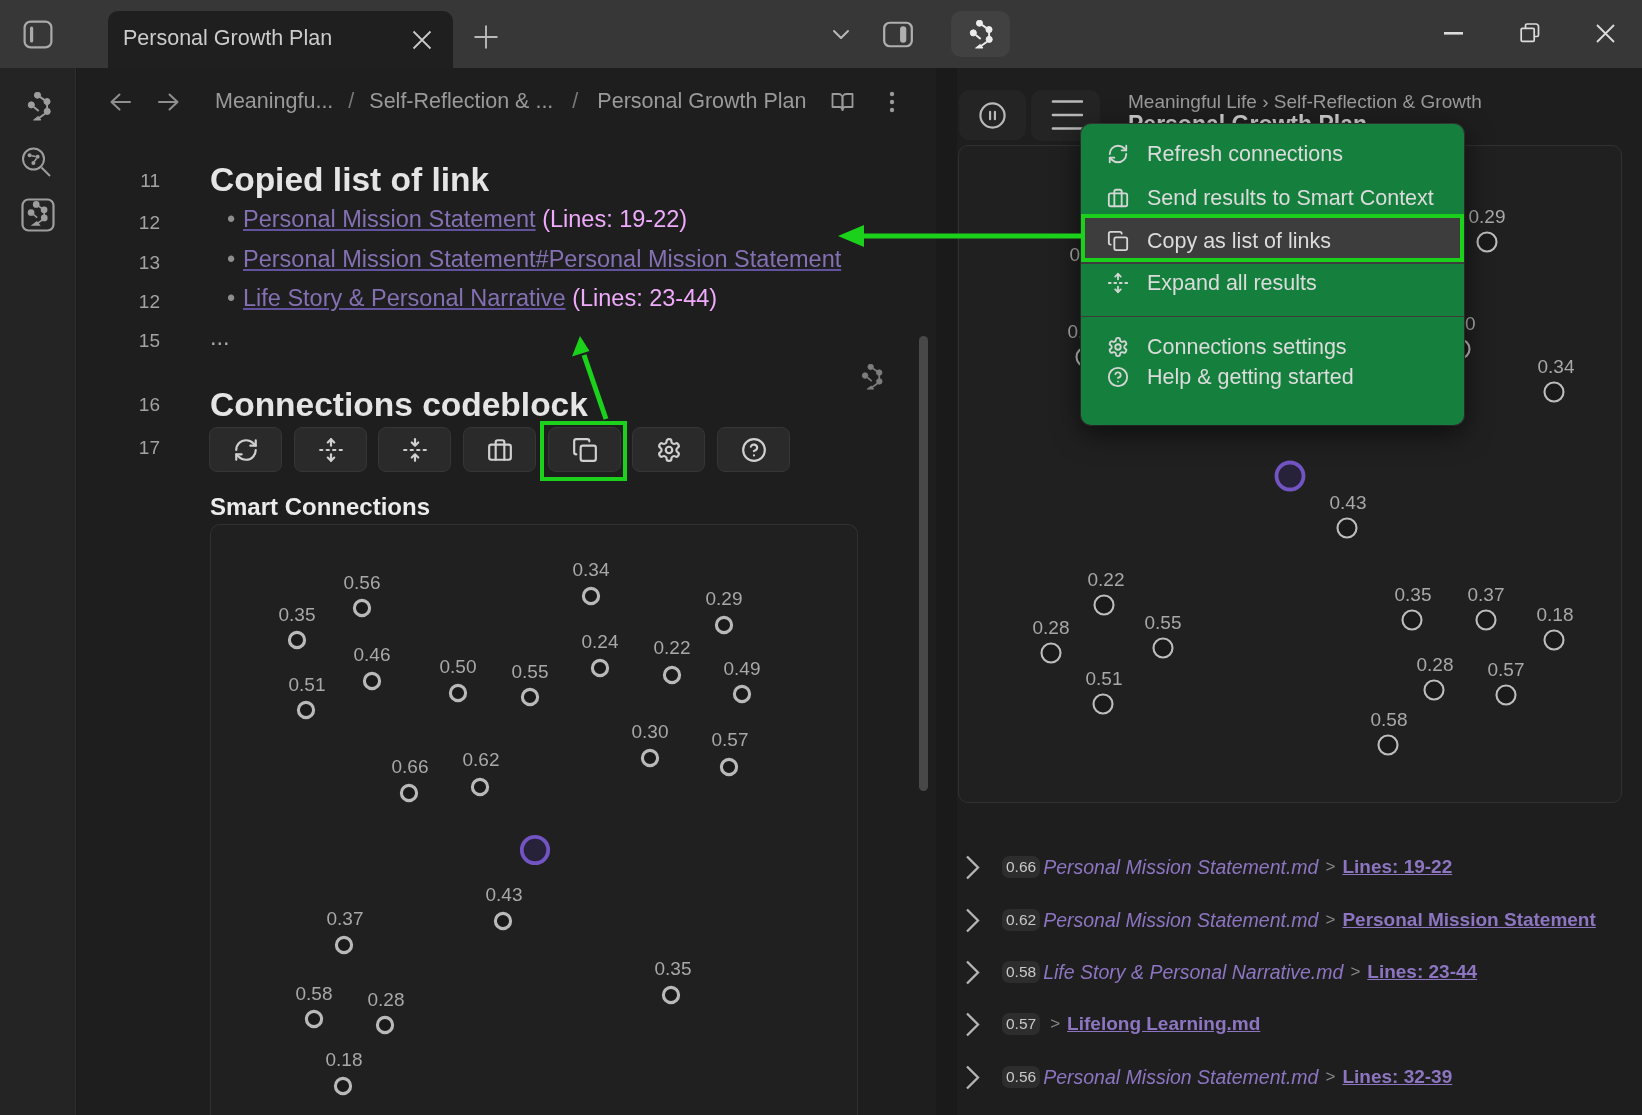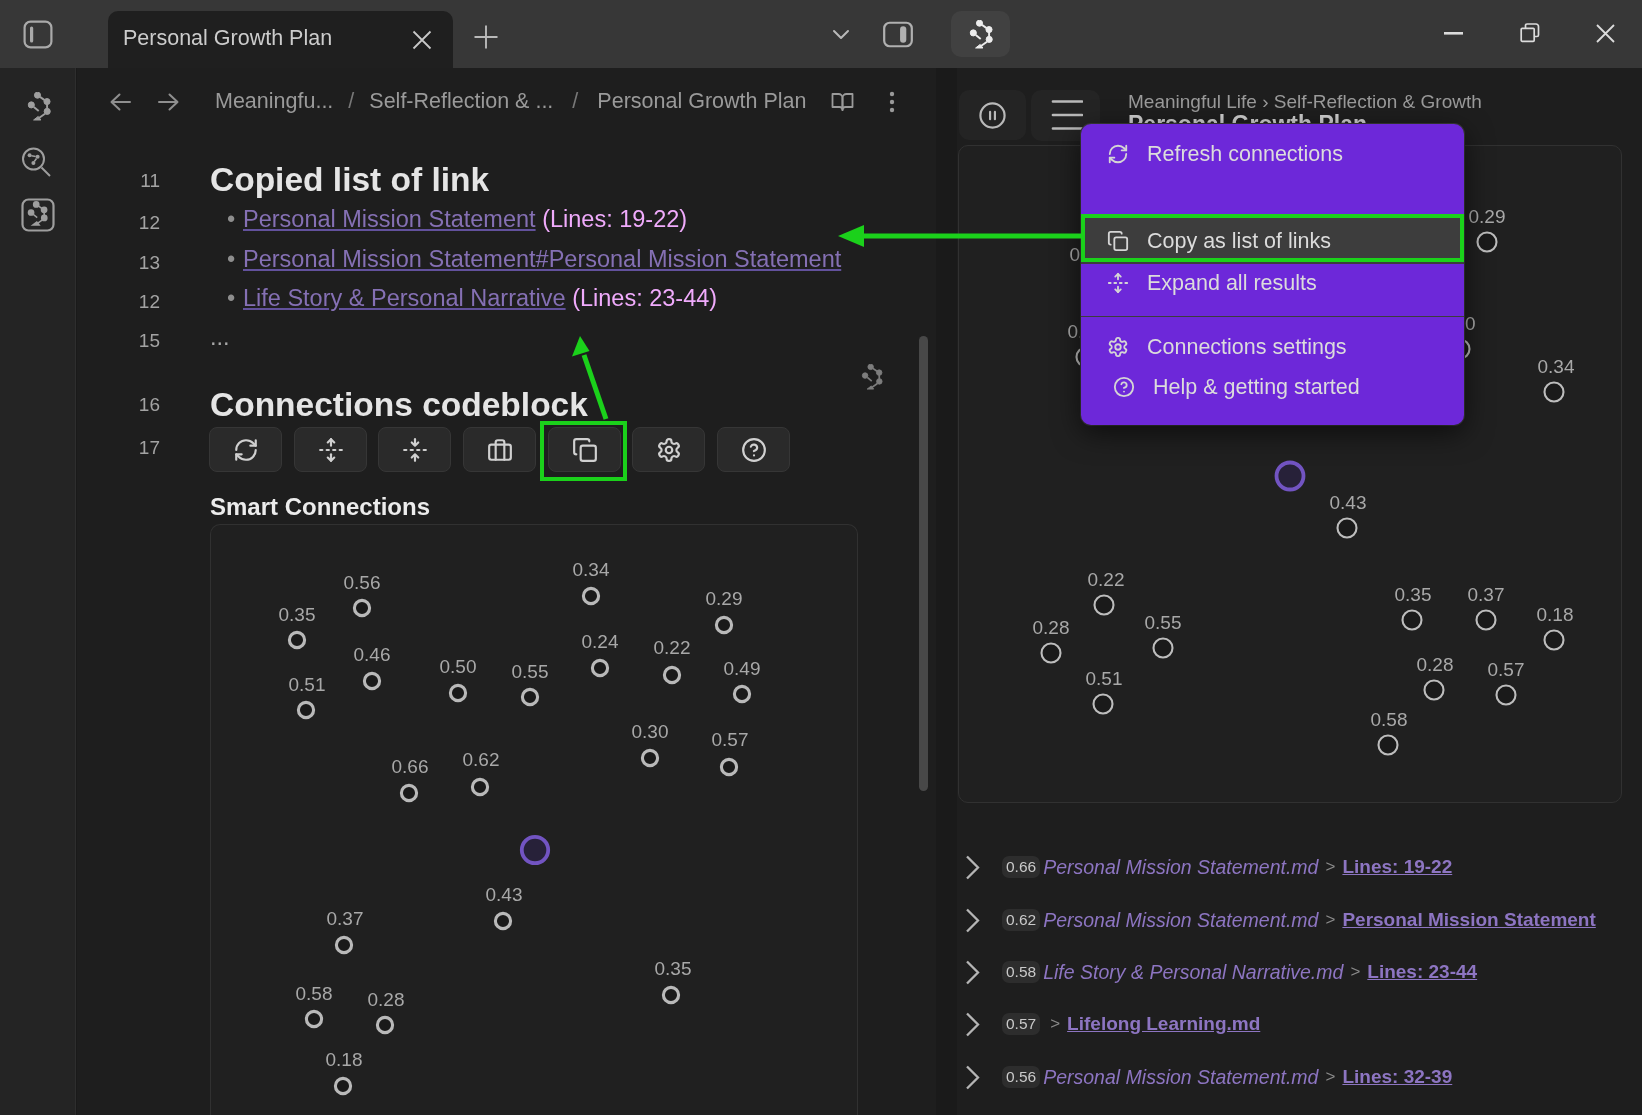--- a/index.html
+++ b/index.html
@@ -23,21 +23,21 @@
   .lnum { position:absolute; width:60px; text-align:right; font-size:19px; color:#a3a3a3; }
   .hgray { color:#e5e5e5; font-weight:bold; }
   a.il { color:#8570b4; text-decoration:underline; text-decoration-color:#62519c; }
   .gray { color:#f0abfc; }
   
   .ebtn { position:absolute; height:45px; background:#2a2a2a; border:1px solid #363636;
     border-radius:8px; display:flex; align-items:center; justify-content:center; color:#d0d0d0; }
   
   .panel { position:absolute; background:#202020; border:1px solid #313131; border-radius:10px; }
   
-  #menu { position:absolute; left:1081px; top:124px; width:383px; height:301px; background:#6d28d9;
+  #menu { position:absolute; left:1081px; top:124px; width:383px; height:301px; background:#15803d;
     border-radius:10px; box-shadow:0 8px 28px rgba(0,0,0,0.6), 0 0 0 1px #3a3a3a; z-index:50; }
   .mrow { position:absolute; left:0; width:383px; height:44px; display:flex; align-items:center;
     color:#dcdcdc; font-size:21.5px; }
   .mrow svg { margin-left:26px; margin-right:18px; }
   .msep { position:absolute; left:0; top:192px; width:383px; height:1px; background:#3d3d3d; }
   .greenbox { position:absolute; border:4px solid #1bd11b; z-index:55; }
   
   .rrow { position:absolute; left:965px; height:30px; display:flex; align-items:center; font-size:20px; }
   .pill { background:#2d2d2d; border-radius:7px; color:#c9c9c9; font-size:15.5px; padding:2px 4px; margin-right:3px; }
   .fname { color:#8d75c2; font-style:italic; font-size:19.5px; }
@@ -391,20 +391,27 @@
 <div id="menu">
   <div class="mrow" style="top:8px;">
     <svg width="22" height="22" viewBox="0 0 24 24" fill="none" stroke-linecap="round" stroke-linejoin="round" stroke="#d5d5d5" stroke-width="2">
         <path d="M3 12a9 9 0 0 1 9-9 9.75 9.75 0 0 1 6.74 2.74L21 8"></path>
         <path d="M21 3v5h-5"></path>
         <path d="M21 12a9 9 0 0 1-9 9 9.75 9.75 0 0 1-6.74-2.74L3 16"></path>
         <path d="M8 16H3v5"></path>
       </svg>
     Refresh connections
   </div>
+  <div class="mrow" style="top:52px;">
+    <svg width="22" height="22" viewBox="0 0 24 24" fill="none" stroke-linecap="round" stroke-linejoin="round" stroke="#d5d5d5" stroke-width="2">
+        <rect x="2" y="7" width="20" height="14" rx="2"></rect>
+        <path d="M16 21V5a2 2 0 0 0-2-2h-4a2 2 0 0 0-2 2v16"></path>
+      </svg>
+    Send results to Smart Context
+  </div>
   <div class="mrow" style="top:137px;">
     <svg width="22" height="22" viewBox="0 0 24 24" fill="none" stroke-linecap="round" stroke-linejoin="round" stroke="#d5d5d5" stroke-width="2">
         <path d="M12 22v-6"></path>
         <path d="M12 8V2"></path>
         <path d="M4 12H2"></path>
         <path d="M10 12H8"></path>
         <path d="M16 12h-2"></path>
         <path d="M22 12h-2"></path>
         <path d="m15 19-3 3-3-3"></path>
         <path d="m15 5-3-3-3 3"></path>
@@ -419,21 +426,21 @@
     Copy as list of links
   </div>
   <div class="msep"></div>
   <div class="mrow" style="top:201px;">
     <svg width="22" height="22" viewBox="0 0 24 24" fill="none" stroke-linecap="round" stroke-linejoin="round" stroke="#d5d5d5" stroke-width="2">
         <path d="M12.22 2h-.44a2 2 0 0 0-2 2v.18a2 2 0 0 1-1 1.73l-.43.25a2 2 0 0 1-2 0l-.15-.08a2 2 0 0 0-2.73.73l-.22.38a2 2 0 0 0 .73 2.73l.15.1a2 2 0 0 1 1 1.72v.51a2 2 0 0 1-1 1.74l-.15.09a2 2 0 0 0-.73 2.73l.22.38a2 2 0 0 0 2.73.73l.15-.08a2 2 0 0 1 2 0l.43.25a2 2 0 0 1 1 1.73V20a2 2 0 0 0 2 2h.44a2 2 0 0 0 2-2v-.18a2 2 0 0 1 1-1.73l.43-.25a2 2 0 0 1 2 0l.15.08a2 2 0 0 0 2.73-.73l.22-.39a2 2 0 0 0-.73-2.73l-.15-.08a2 2 0 0 1-1-1.74v-.5a2 2 0 0 1 1-1.74l.15-.09a2 2 0 0 0 .73-2.73l-.22-.38a2 2 0 0 0-2.73-.73l-.15.08a2 2 0 0 1-2 0l-.43-.25a2 2 0 0 1-1-1.73V4a2 2 0 0 0-2-2z"></path>
         <circle cx="12" cy="12" r="3"></circle>
       </svg>
     Connections settings
   </div>
-  <div class="mrow" style="top:241px;margin-left:6px;">
+  <div class="mrow" style="top:231px;">
     <svg width="22" height="22" viewBox="0 0 24 24" fill="none" stroke-linecap="round" stroke-linejoin="round" stroke="#d5d5d5" stroke-width="2">
         <circle cx="12" cy="12" r="10"></circle>
         <path d="M9.09 9a3 3 0 0 1 5.83 1c0 2-3 3-3 3"></path>
         <path d="M12 17h.01"></path>
       </svg>
     Help &amp; getting started
   </div>
 </div>
 
 <div class="greenbox" style="left:1081px;top:214px;width:383px;height:48px;"></div>

